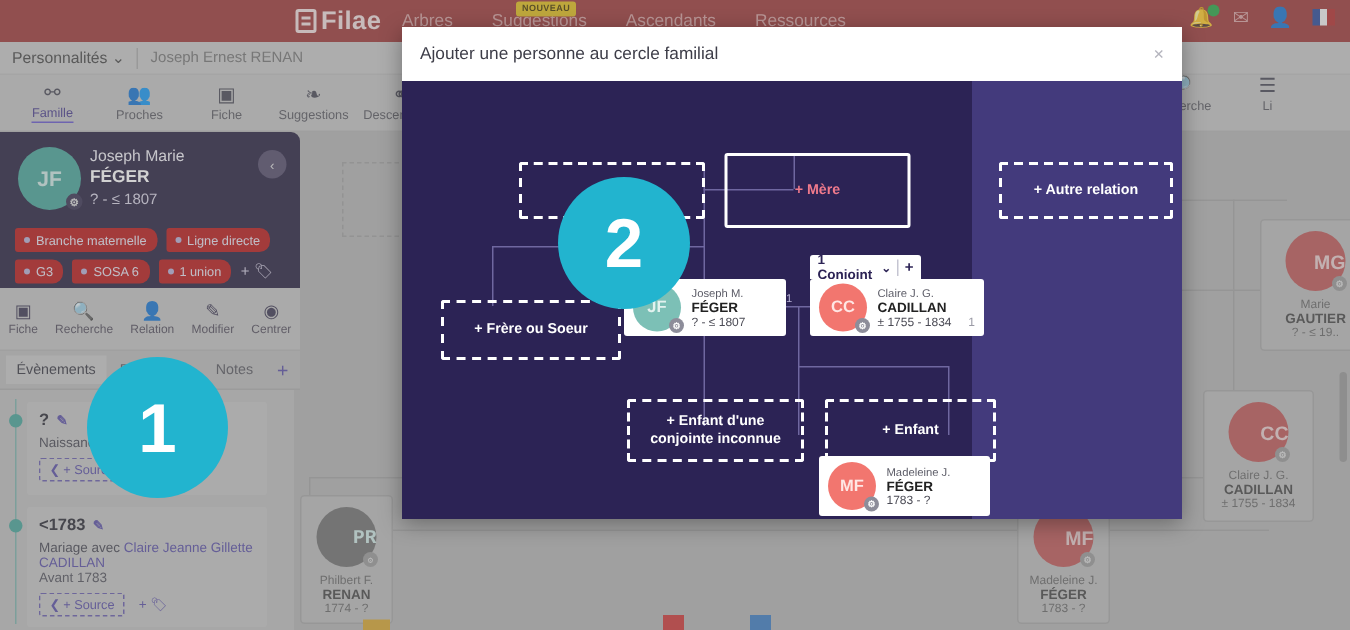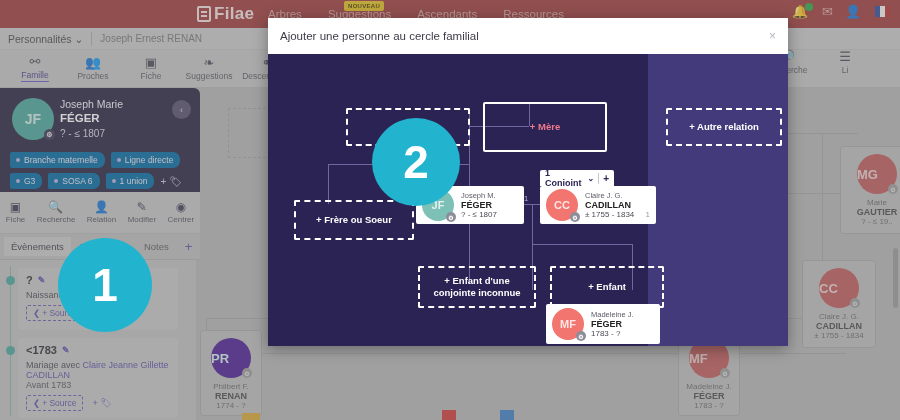--- a/index.html
+++ b/index.html
@@ -87,21 +87,21 @@
     background:#3b3454; color:#ddd; font-size:7px; display:flex; align-items:center; justify-content:center; }
   .ip-n1 { position:absolute; left:60px; top:10px; font-size:10.5px; color:#efeef5; }
   .ip-n2 { position:absolute; left:60px; top:24px; font-size:11.5px; font-weight:bold; color:#fff; }
   .ip-n3 { position:absolute; left:60px; top:40px; font-size:10px; color:#d6d3e4; }
   .ip-collapse {
     position:absolute; right:9px; top:12px; width:19px; height:19px; border-radius:50%;
     background:#554e6d; color:#ddd; font-size:9px; display:flex; align-items:center; justify-content:center;
   }
   .ip-tags { position:absolute; left:10px; top:64px; display:flex; flex-wrap:wrap; gap:5px 6px; width:185px; }
   .chip {
-    background:#0369a1; color:#e6e3f0; font-size:8.5px; padding:3px 7px 3px 6px;
+    background:#b91c1c; color:#e6e3f0; font-size:8.5px; padding:3px 7px 3px 6px;
     border-radius:2px 7px 7px 2px; display:flex; align-items:center; gap:4px;
   }
   .chip::before{ content:""; width:4px; height:4px; border-radius:50%; background:#b7b0d6; }
   .tagplus { color:#cfcadf; font-size:10px; display:flex; gap:3px; align-items:center; }
 
   
   .actionrow {
     position:absolute; left:0; top:192px; width:200px; height:42px;
     background:#c4c4c4; display:flex; align-items:center; justify-content:space-around;
     border-bottom:1px solid #b5b5b5;
@@ -141,21 +141,21 @@
   .scrollbar i { display:block; width:5px; height:60px; background:#9a9a9a; border-radius:3px; }
 
   
   .canvasbg { position:absolute; left:200px; top:88px; width:700px; height:332px; background:#b5b5b5; }
   .gbox { position:absolute; border:1px dashed #a2a2a2; }
   .gcard {
     position:absolute; background:#bdbdbd; border:1px solid #a8a8a8; border-radius:3px;
     display:flex; flex-direction:column; align-items:center; padding-top:7px;
   }
   .gcard .av {
-    width:40px; height:40px; border-radius:50%; display:flex; align-items:center; justify-content:flex-start;
+    width:40px; height:40px; border-radius:50%; display:flex; align-items:center; justify-content:flex-end;
     font-size:13px; font-weight:bold; position:relative;
   }
   .gcard .av .cog { position:absolute; right:-1px; bottom:0; width:10px; height:10px; border-radius:50%;
     background:#9c9c9c; color:#ddd; font-size:6px; display:flex; align-items:center; justify-content:center; }
   .gcard .g1 { font-size:8px; color:#6a6a6a; margin-top:4px; }
   .gcard .g2 { font-size:9px; color:#4a4a4a; font-weight:bold; }
   .gcard .g3 { font-size:8px; color:#6a6a6a; }
   .gline { position:absolute; background:#a5a5a5; }
   .gplus { position:absolute; font-size:17px; font-weight:bold; line-height:1; }
 
@@ -260,21 +260,21 @@
       <div class="av" style="background:#c05a5a; color:#e8cfcf;">
         <span>CC</span>
         <span class="cog">⚙</span>
       </div>
       <div class="g1">Claire J. G.</div>
       <div class="g2">CADILLAN</div>
       <div class="g3">± 1755 - 1834</div>
     </div>
 
     <div class="gcard" style="left:0px; top:242px; width:62px; height:86px;">
-      <div class="av" style="background:#4c1d95; color:#cfe9e5;">
+      <div class="av" style="background:#737373; color:#cfe9e5;font-family:Liberation Mono, monospace;">
         <span>PR</span>
         <span class="cog">⚙</span>
       </div>
       <div class="g1">Philbert F.</div>
       <div class="g2">RENAN</div>
       <div class="g3">1774 - ?</div>
     </div>
 
     <div class="gcard" style="left:478px; top:242px; width:62px; height:86px;">
       <div class="av" style="background:#c05a5a; color:#e8cfcf;">

